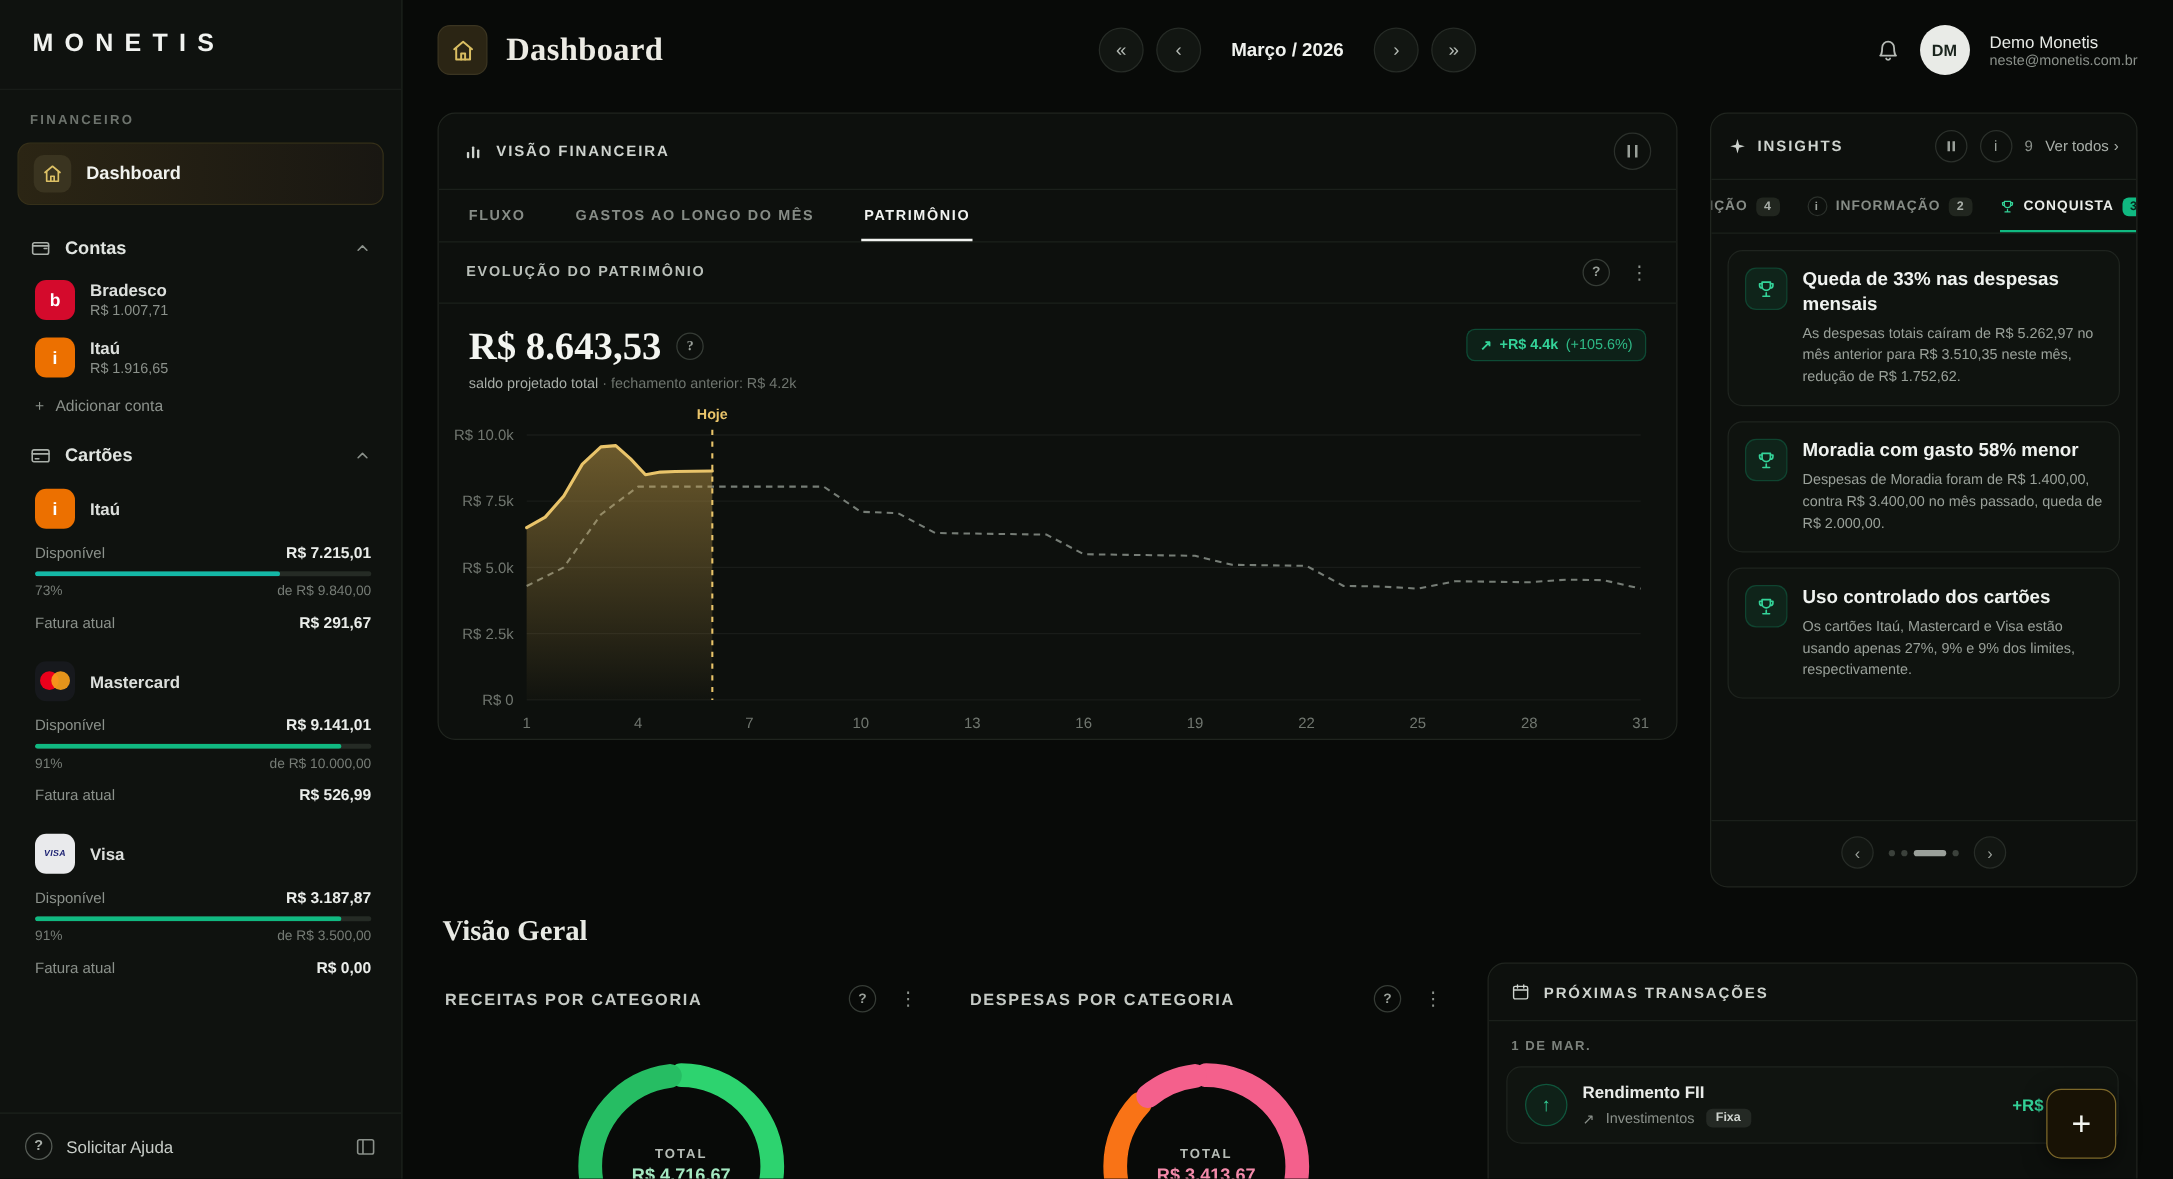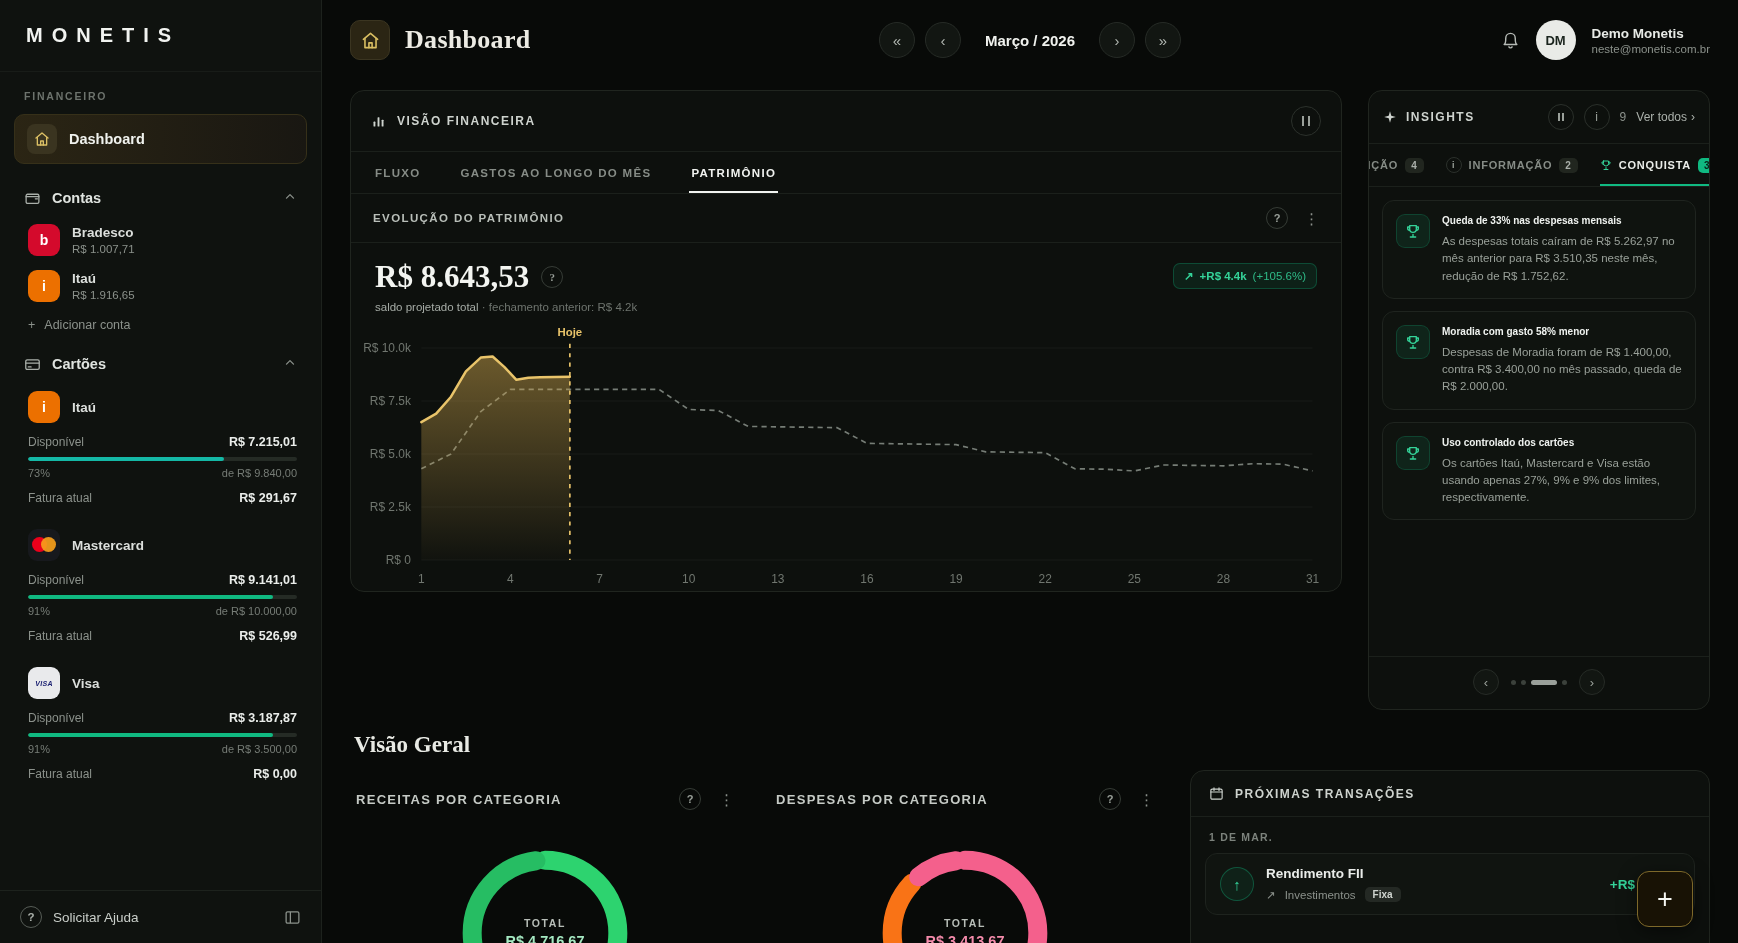--- a/index.html
+++ b/index.html
@@ -12,21 +12,21 @@
 
   
   .sidebar { width:322px; min-width:322px; background:#0f120f; border-right:1px solid #1d221d; display:flex; flex-direction:column; }
   .logo-wrap { padding:24px 26px; border-bottom:1px solid #181c18; }
   .logo { font-size:20px; letter-spacing:9px; font-weight:600; color:#f1f3f0; }
   .side-scroll { flex:1; overflow:hidden; padding:6px 14px 0; }
   .section-label { font-size:10.5px; letter-spacing:1.8px; color:#6d736d; font-weight:700; margin:12px 10px 12px; }
   .nav-item-active { display:flex; align-items:center; gap:12px; background:linear-gradient(90deg,#2b2514,#191712); border:1px solid #363019; border-radius:10px; padding:9px 12px; margin-bottom:14px; cursor:pointer; }
   .nav-home-tile { width:30px; height:30px; min-width:30px; border-radius:8px; background:#3a3420; display:flex; align-items:center; justify-content:center; }
   .nav-item-label { font-size:14.5px; font-weight:600; color:#f0f2ee; }
-  .side-sec-head { display:flex; gap:11px; padding:12px 10px 10px; color:#e0e4e0; font-size:14.5px; font-weight:600; cursor:pointer; }
+  .side-sec-head { display:flex; align-items:center; gap:11px; padding:12px 10px 10px; color:#e0e4e0; font-size:14.5px; font-weight:600; cursor:pointer; }
   .side-sec-head .chev { margin-left:auto; }
   .acct { display:flex; align-items:center; gap:12px; padding:7px 10px; margin-left:4px; border-radius:10px; cursor:pointer; }
   .acct-ico { width:32px; height:32px; min-width:32px; border-radius:9px; display:flex; align-items:center; justify-content:center; color:#fff; font-weight:700; font-size:14px; }
   .acct-name { font-size:13.5px; color:#dcdfdc; font-weight:600; }
   .acct-bal { font-size:11.5px; color:#8b918b; margin-top:3px; }
   .add-acct { display:flex; align-items:center; gap:9px; color:#8b918b; font-size:12.5px; padding:9px 14px 12px; cursor:pointer; }
   .mc-tile { position:relative; }
   .mc-c { width:15px; height:15px; border-radius:50%; position:absolute; top:8px; }
   .mc-red { left:4px; background:#eb001b; }
   .mc-org { left:13px; background:#f79e1b; opacity:.92; }
@@ -47,21 +47,21 @@
   .main { flex:1; display:flex; flex-direction:column; min-width:0; }
   .main-header { height:80px; min-height:80px; display:flex; align-items:center; padding:0 28px; position:relative; }
   .header-left { display:flex; align-items:center; gap:15px; }
   .home-btn { width:40px; height:40px; border-radius:10px; background:#2b2514; border:1px solid #3b3521; display:flex; align-items:center; justify-content:center; }
   .page-title { font-family:"Liberation Serif",serif; font-size:26px; font-weight:600; color:#ecebe4; letter-spacing:.3px; }
   .month-nav { position:absolute; left:50%; transform:translateX(-50%); display:flex; align-items:center; gap:10px; }
   .circle-btn { width:36px; height:36px; border-radius:50%; background:#121612; border:1px solid #262b26; color:#b2b8b2; font-size:15px; display:flex; align-items:center; justify-content:center; }
   .period { font-size:15px; font-weight:700; color:#f0f2ee; margin:0 14px; }
   .header-right { margin-left:auto; display:flex; align-items:center; gap:16px; }
   .avatar { width:40px; height:40px; min-width:40px; border-radius:50%; background:#e9ebe7; color:#1a241d; font-weight:700; font-size:13px; display:flex; align-items:center; justify-content:center; cursor:pointer; }
-  .user-name { font-size:13.5px; font-weight:700; }
+  .user-name { font-size:13.5px; font-weight:400; }
   .user-email { font-size:11.5px; color:#8b918b; margin-top:2px; }
 
   .content { flex:1; padding:10px 28px 0; overflow:hidden; }
   .row1 { display:flex; gap:26px; }
 
   
   .fin-card { flex:1; min-width:0; height:502px; background:#0d100d; border:1px solid #20251f; border-radius:14px; display:flex; flex-direction:column; overflow:hidden; }
   .fin-head { display:flex; align-items:center; gap:11px; padding:15px 20px; border-bottom:1px solid #1b201b; }
   .panel-title { color:#ced3ce; font-size:12px; letter-spacing:1.5px; font-weight:700; }
   .fin-head .right { margin-left:auto; }
@@ -102,21 +102,21 @@
   .see-all { display:flex; align-items:center; gap:4px; color:#aab0aa; cursor:pointer; white-space:nowrap; }
   .ins-tabs { display:flex; gap:22px; padding:0 12px; border-bottom:1px solid #1b201b; overflow:hidden; white-space:nowrap; }
   .ins-tab { display:flex; align-items:center; gap:7px; padding:13px 0 11px; font-size:11px; font-weight:700; letter-spacing:.8px; color:#868c86; border-bottom:2px solid transparent; cursor:pointer; }
   .ins-tab.atencao { margin-left:-42px; }
   .ins-tab.active { color:#eaede9; border-bottom-color:#10b981; }
   .tab-badge { background:#21261f; color:#aab0aa; font-size:10px; padding:2px 6px; border-radius:5px; font-weight:700; }
   .ins-tab.active .tab-badge { background:#10b981; color:#06261b; }
   .ins-body { padding:13px 13px 0; display:flex; flex-direction:column; gap:12px; overflow:hidden; }
   .ins-card { background:#0f130f; border:1px solid #1f241f; border-radius:12px; padding:13px; display:flex; gap:12px; cursor:pointer; }
   .ins-ico { width:34px; height:34px; min-width:34px; border-radius:9px; background:rgba(16,185,129,.10); border:1px solid rgba(16,185,129,.22); display:flex; align-items:center; justify-content:center; }
-  .ins-title { font-size:10px; font-weight:700; color:#eff2ef; margin-bottom:6px; line-height:1.3; }
+  .ins-title { font-size:15px; font-weight:700; color:#eff2ef; margin-bottom:6px; line-height:1.3; }
   .ins-text { font-size:11.5px; color:#99a099; line-height:1.5; }
   .ins-foot { border-top:1px solid #1b201b; margin-top:auto; }
 
   
   .overview-title { font-family:"Liberation Serif",serif; font-size:23px; font-weight:600; color:#e8eae4; margin:22px 4px 4px; }
   .row3 { display:flex; gap:30px; align-items:flex-start; margin-top:12px; }
   .donut-col { flex:1; min-width:0; padding-top:18px; }
   .donut-head { display:flex; align-items:center; padding:0 6px; }
   .donut-title { font-size:13px; letter-spacing:1.3px; font-weight:700; color:#c5cac5; }
   .donut-head .icons { margin-left:auto; display:flex; align-items:center; gap:18px; }

